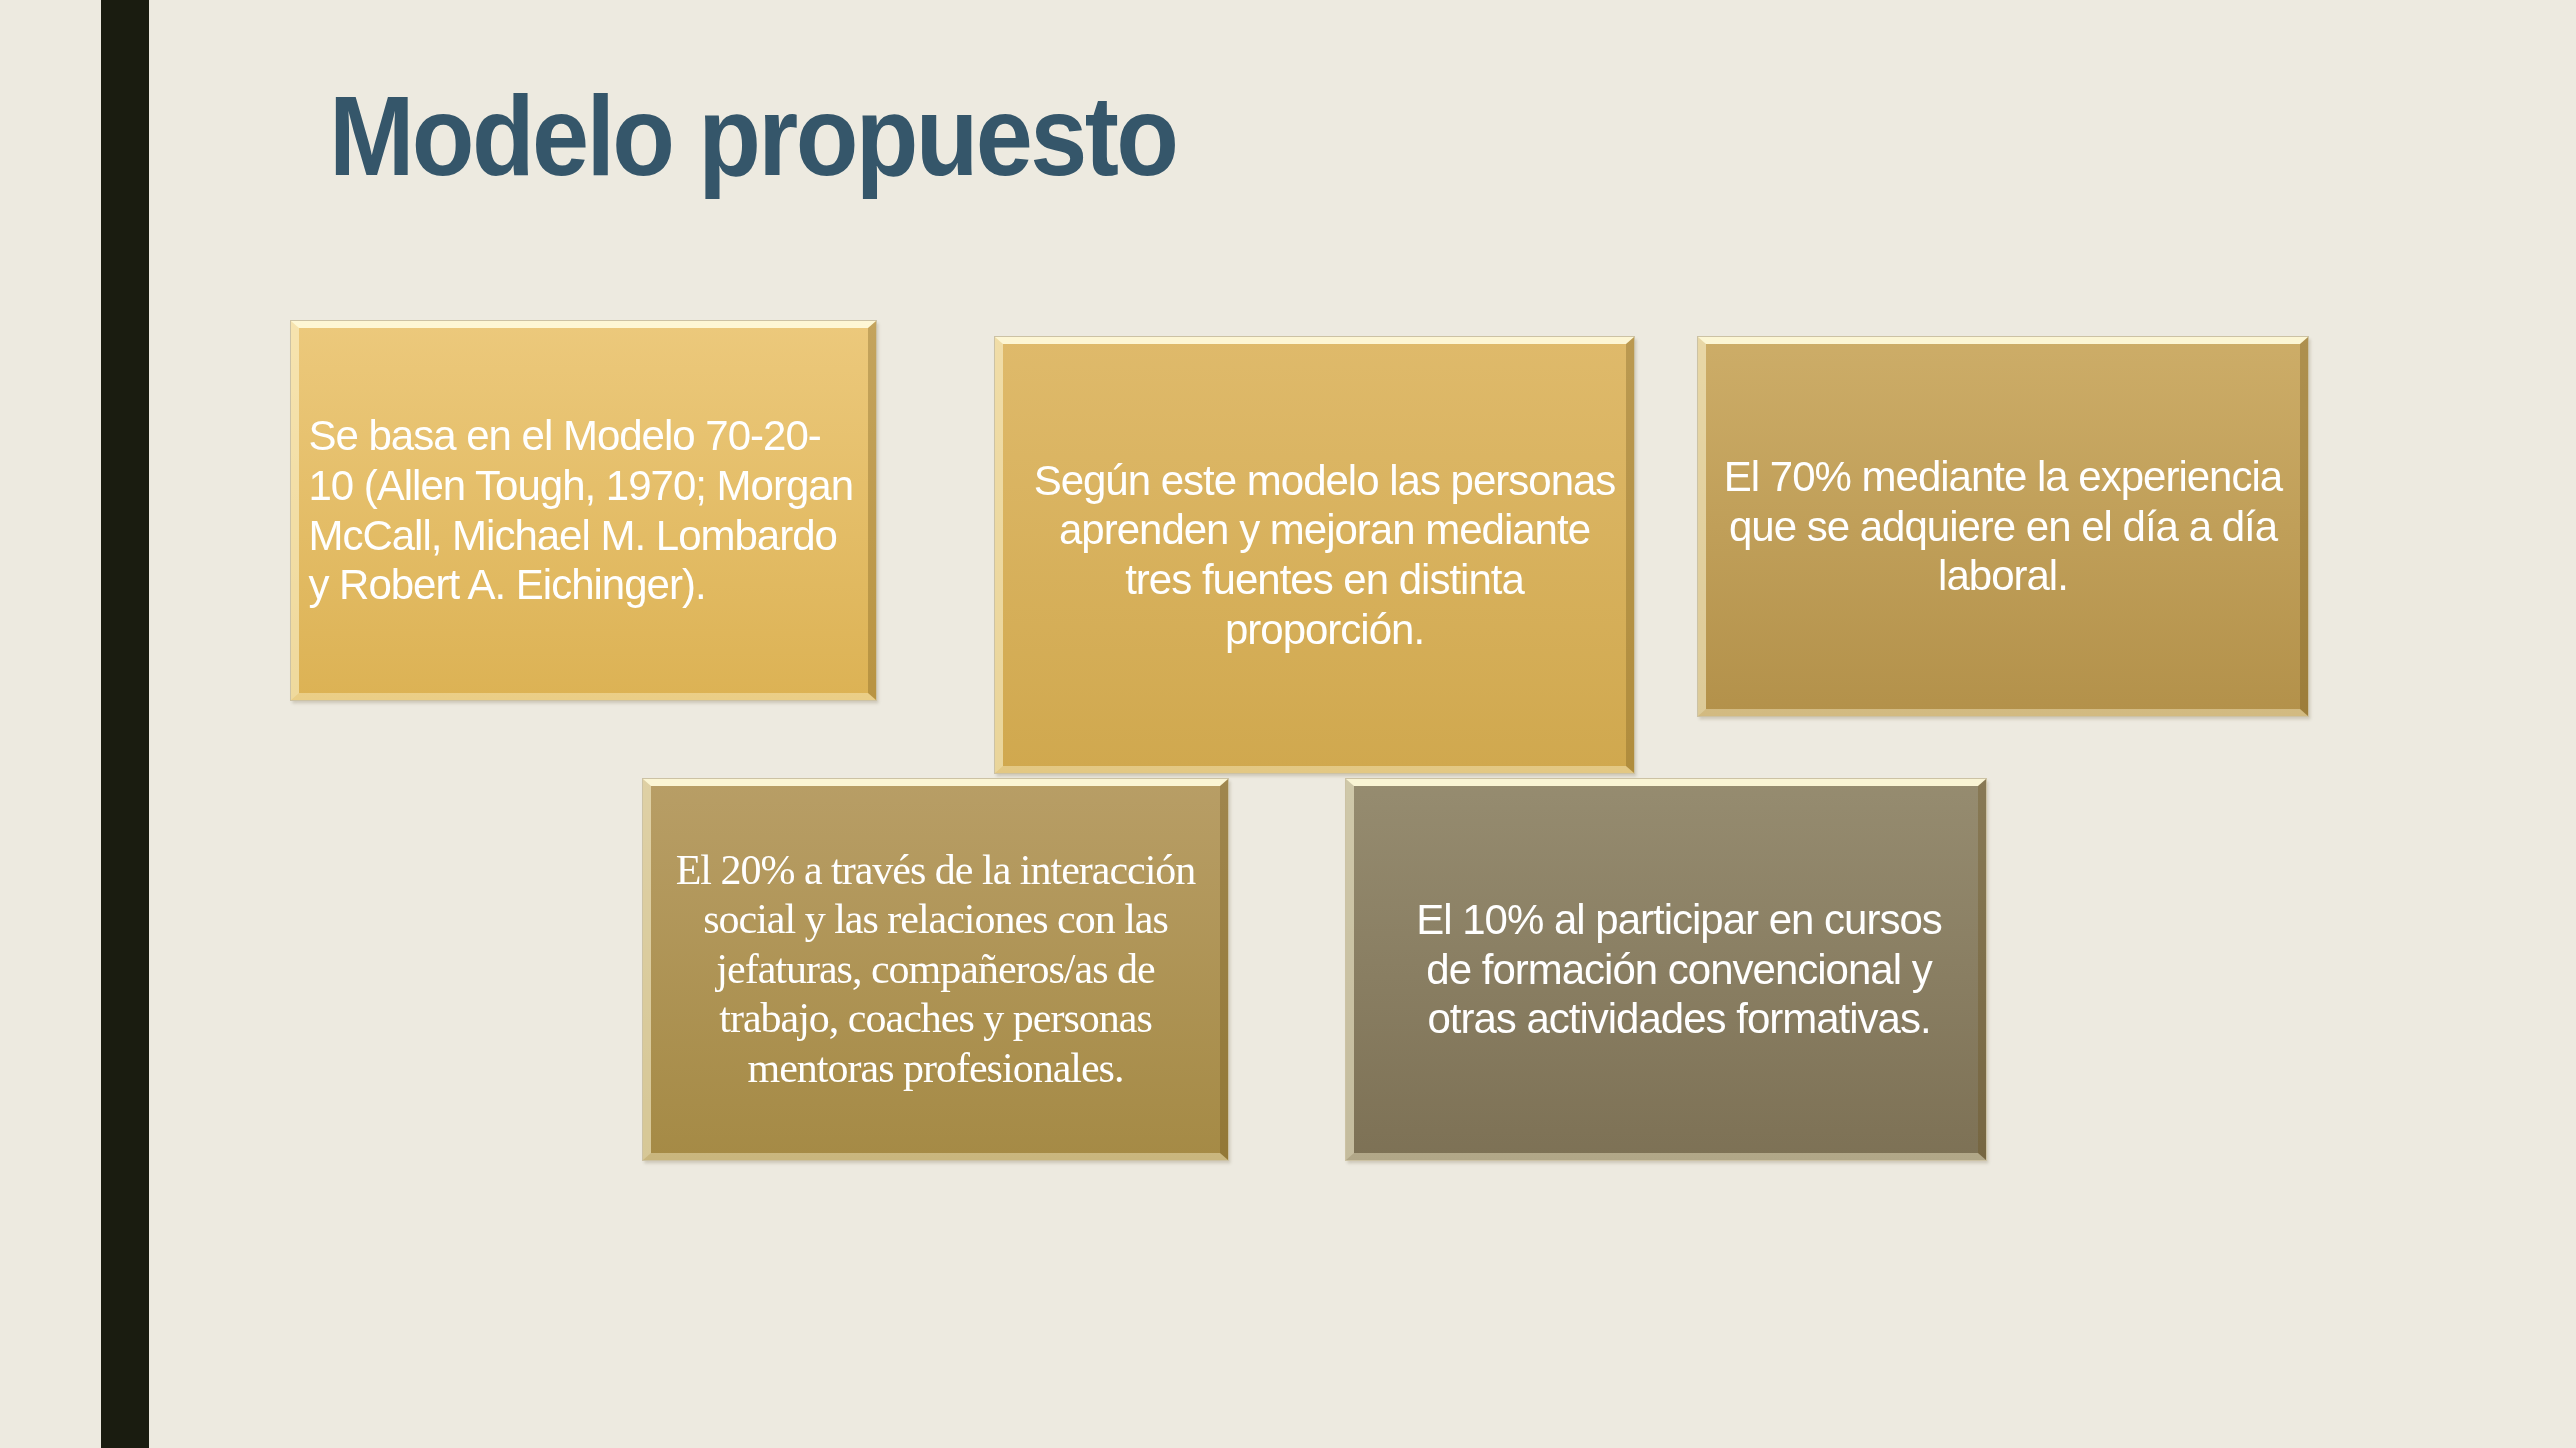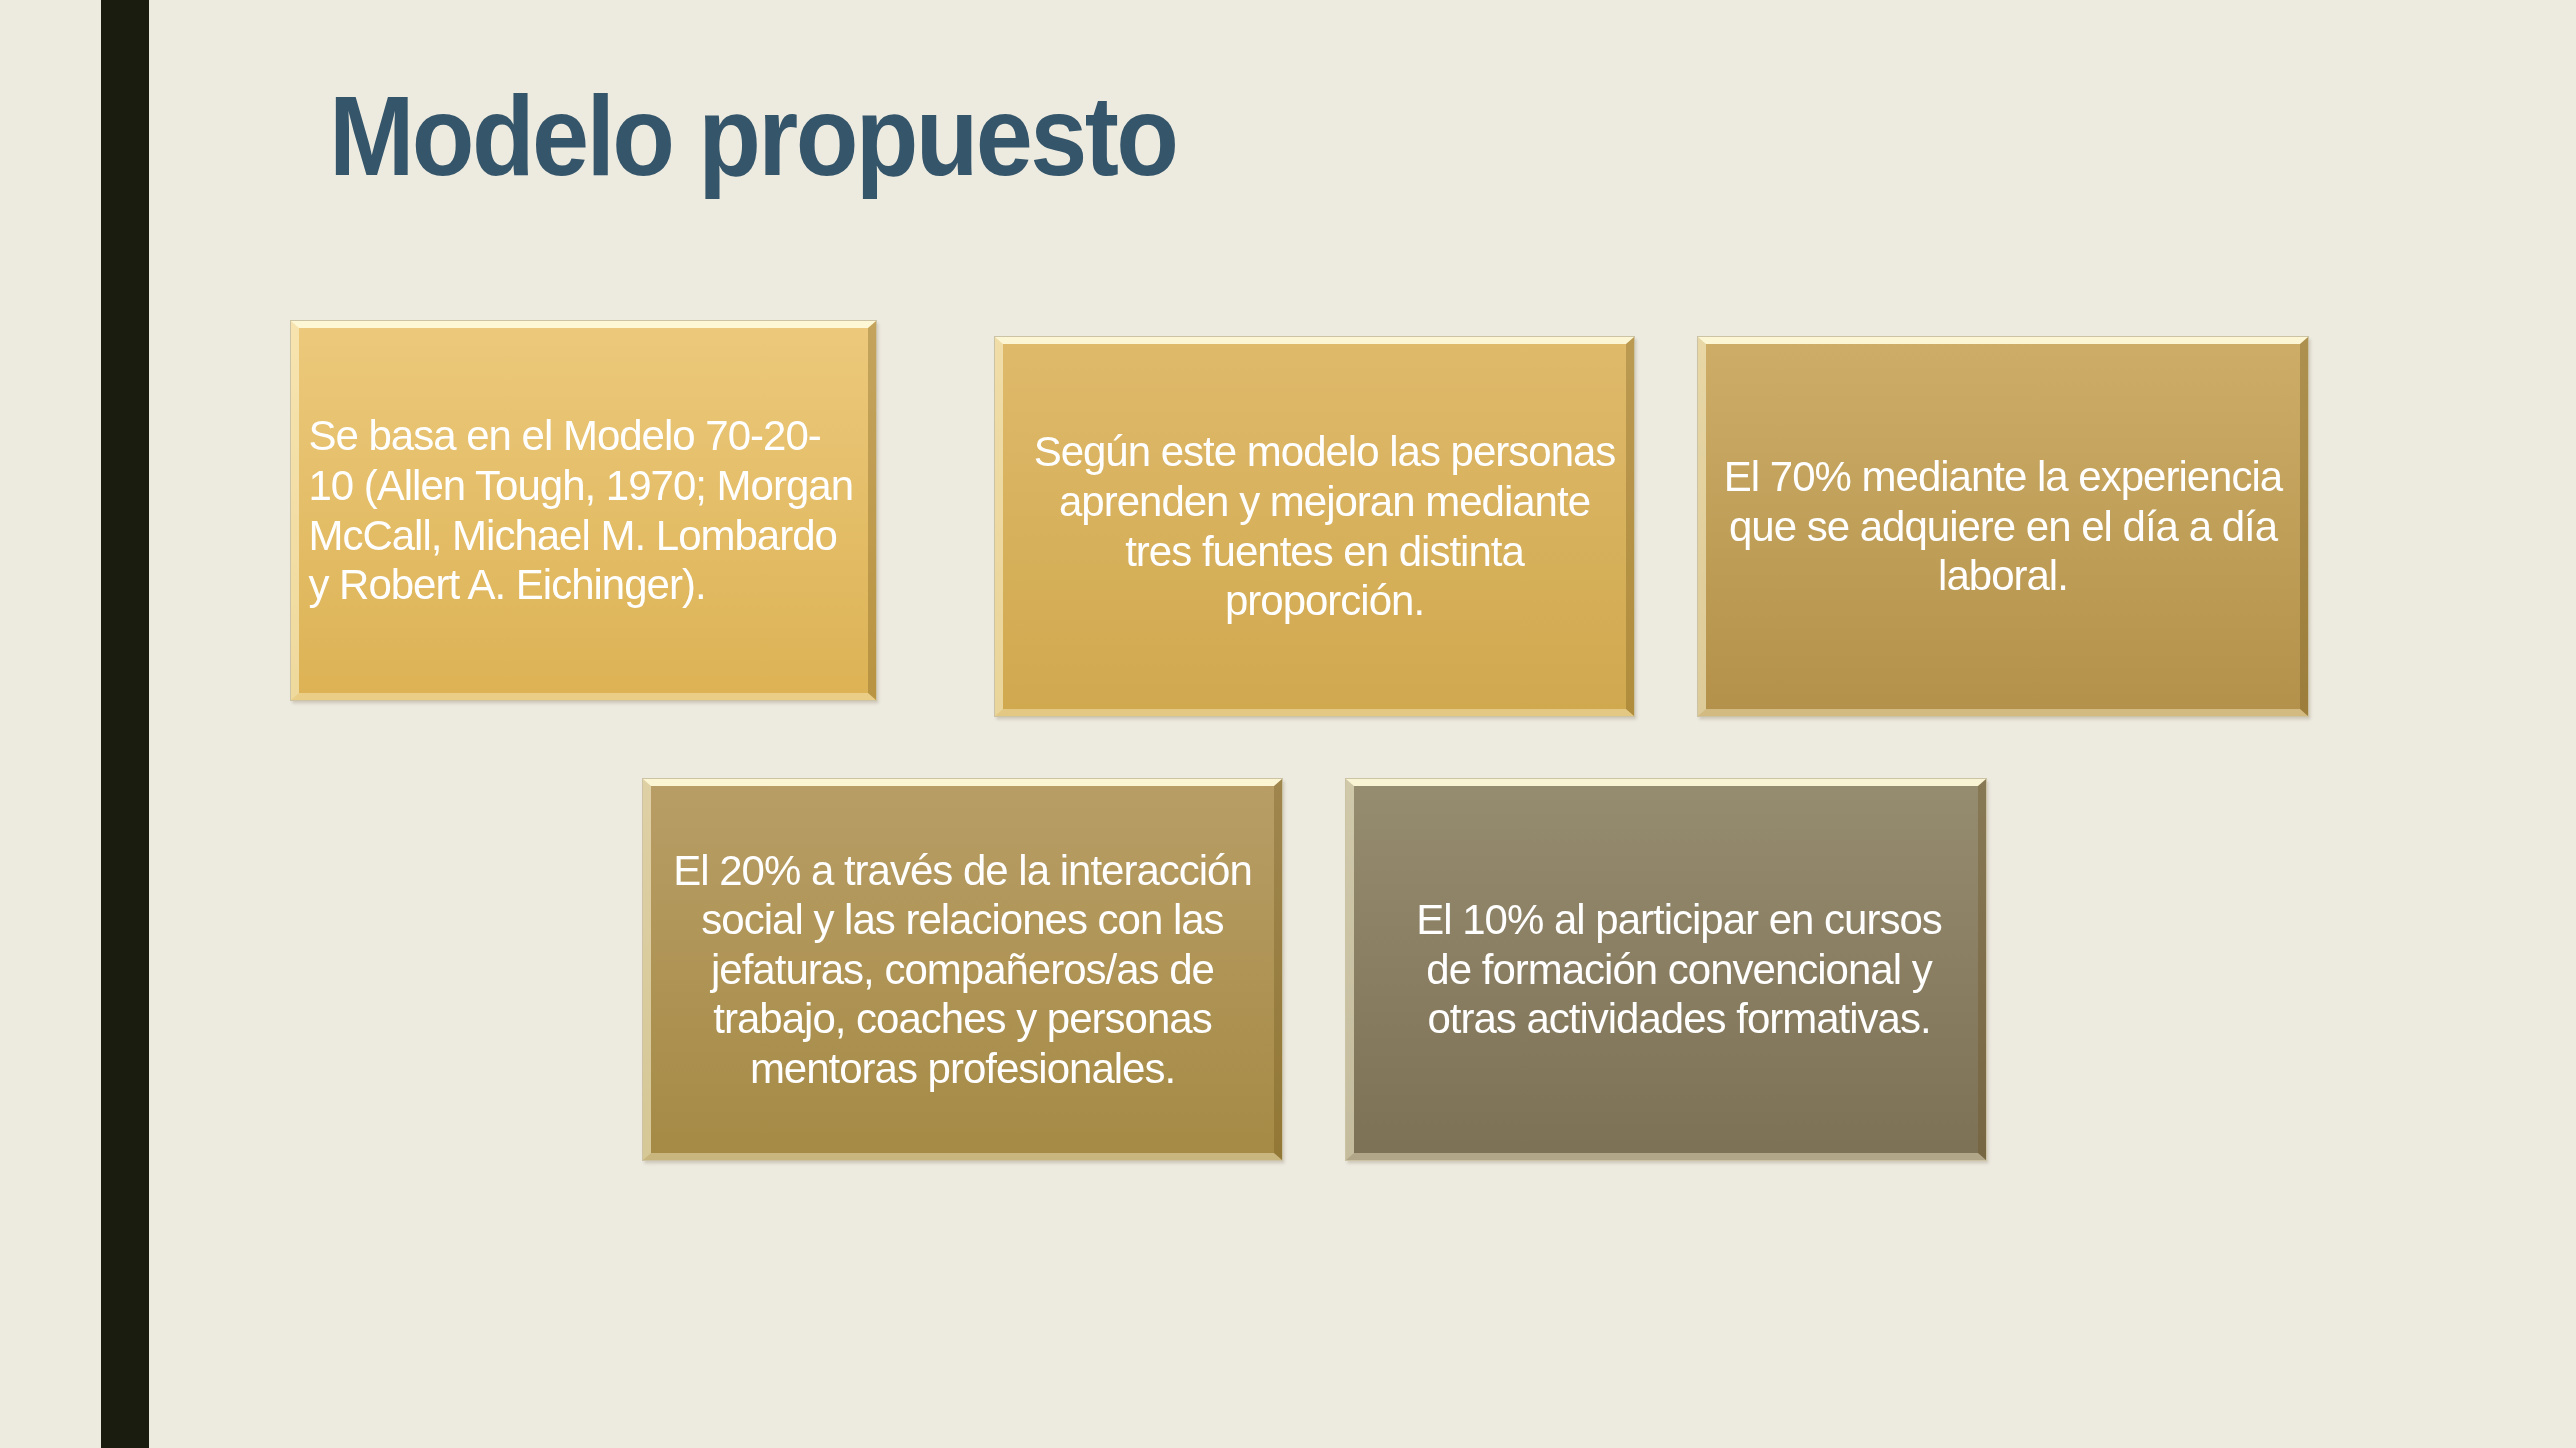--- a/index.html
+++ b/index.html
@@ -61,23 +61,23 @@
     border-right-color: rgba(105, 80, 25, 0.30);
     border-bottom-color: rgba(255, 248, 214, 0.40);
   }
   .box-text {
     width: 100%;
     padding: 0 17.4px;
     white-space: pre-line;
     position: relative;
   }
   .box-1 { left: 290px;  top: 320px; width: 587px; height: 381px; }
-  .box-2 { left: 994px; top: 336px; width: 641px; height: 381px; padding-left: 20px; }
+  .box-2 { left: 994px; top: 336px; width: 641px; height: 438px; padding-left: 20px; }
   .box-3 { left: 1697px; top: 336px; width: 612px; height: 381px; }
-  .box-4 { left: 642px;  top: 778px; width: 641px; height: 383px; }
+  .box-4 { left: 642px;  top: 778px; width: 587px; height: 383px; font-family: Liberation Serif, serif; }
   .box-5 { left: 1345px; top: 778px; width: 642px; height: 383px; }
 </style>
 </head>
 <body style="background: rgb(237, 234, 224);">
 
 <div style="width:100%;height:100%;position:relative;">
 
   <div class="accent-bar" style="background: rgb(26, 28, 16);"></div>
 
   <h1 class="slide-title" style="color: rgb(53, 86, 106);">Modelo propuesto</h1>

